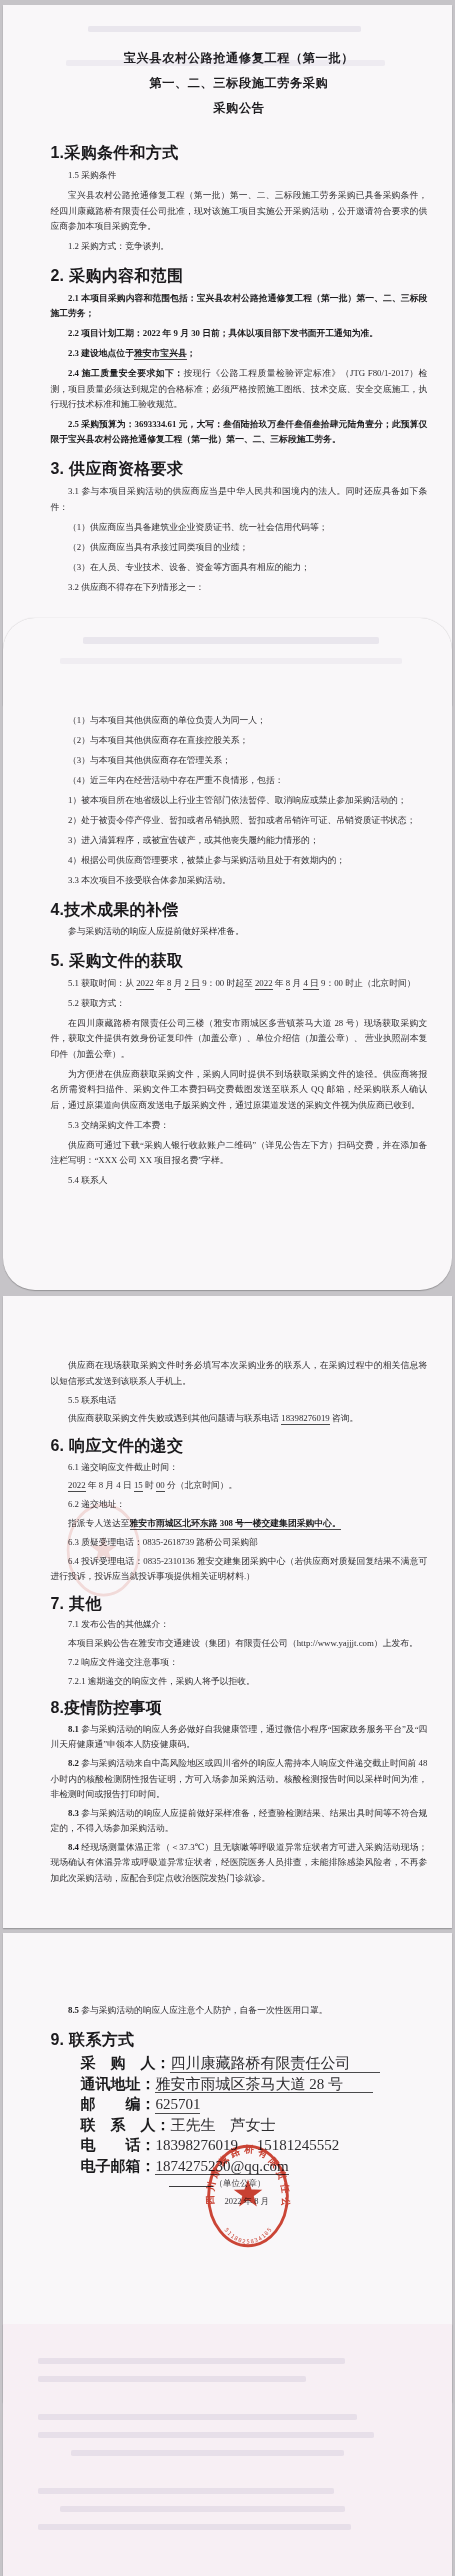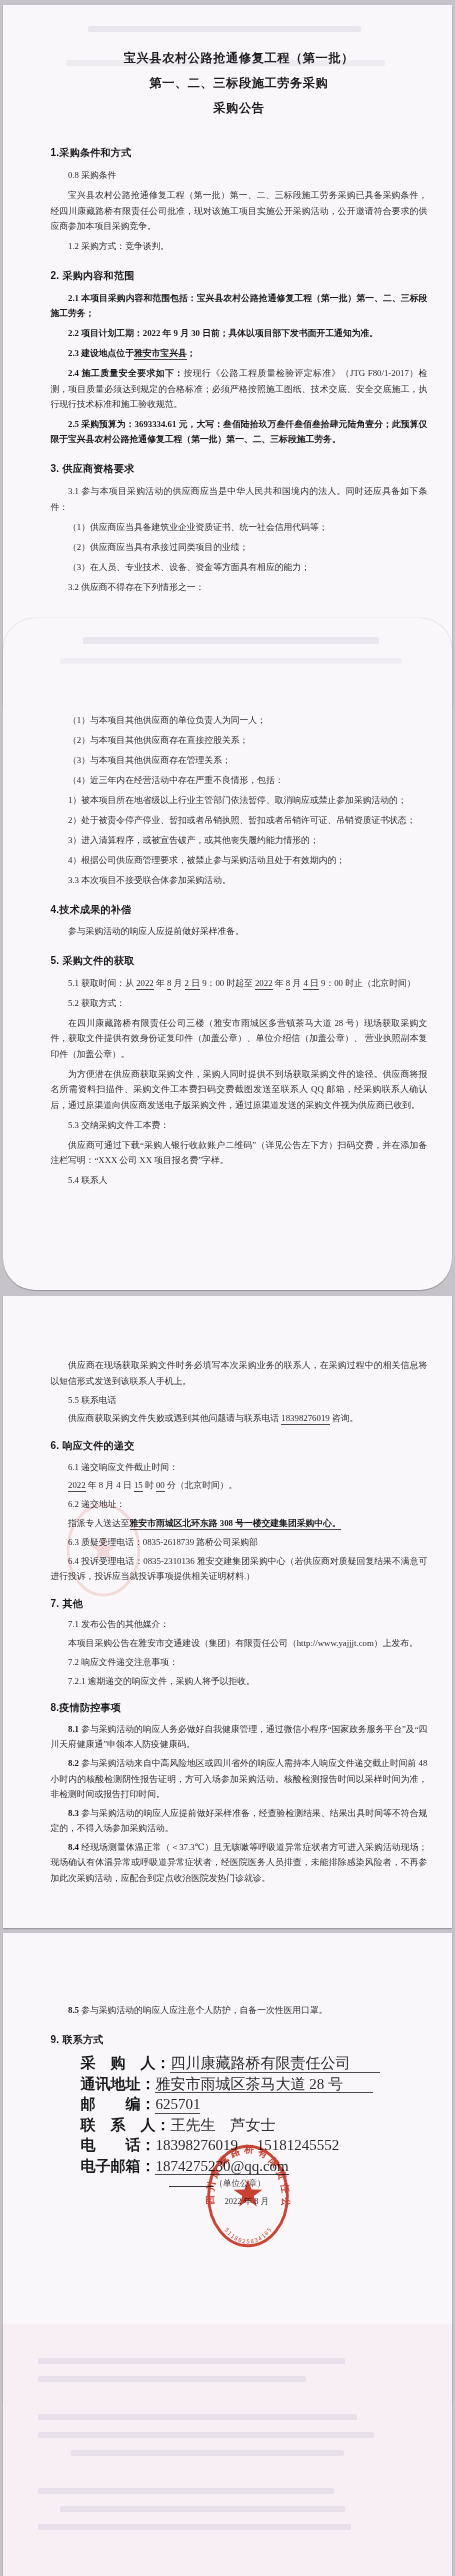--- a/index.html
+++ b/index.html
@@ -25,21 +25,21 @@
   .p3 .content{padding:59px 25px 0 47px;}
   .p4 .content{padding:65px 25px 0 47px;}
   .title-line{
     text-align:center;font-weight:bold;font-size:12.2px;line-height:25px;
     font-family:"Liberation Sans","DejaVu Sans",sans-serif;color:#1d1c1f;
     letter-spacing:0.6px;
   }
   .title-gap{height:11.4px;}
   .h1{
     font-family:"Liberation Sans","DejaVu Sans",sans-serif;
-    font-weight:bold;font-size:10px;line-height:17px;color:#1b1a1d;
+    font-weight:bold;font-size:16px;line-height:17px;color:#1b1a1d;
     margin:12.5px 0 6.8px 0;letter-spacing:0.3px;
   }
   .tight .h1{margin:10.2px 0 5.7px 0;}
   .para{
     font-size:8.8px;line-height:15.4px;margin:4.6px 0;
     text-indent:2em;text-align:justify;
   }
   .tight .para{margin:3.4px 0;}
   .b{font-weight:bold;color:#1c1c1e;}
   .u{border-bottom:0.6px solid #4a4a4c;padding-bottom:0.6px;}
@@ -64,21 +64,21 @@
 </head>
 <body>
 
 <div class="pg p1">
   <div class="content">
       <div class="title-line"><span>宝兴县农村公路抢通修复工程（第一批）</span></div>
       <div class="title-line"><span>第一、二、三标段施工劳务采购</span></div>
       <div class="title-line"><span>采购公告</span></div>
       <div class="title-gap"></div>
       <div class="h1"><span>1.采购条件和方式</span></div>
-      <div class="para"><span>0.8 采购条件</span></div>
+      <div class="para"><span>1.5 采购条件</span></div>
       <div class="para"><span>宝兴县农村公路抢通修复工程（第一批）第一、二、三标段施工劳务采购已具备采购条件，经四川康藏路桥有限责任公司批准，现对该施工项目实施公开采购活动，公开邀请符合要求的供应商参加本项目采购竞争。</span></div>
       <div class="para"><span>1.2 采购方式：竞争谈判。</span></div>
       <div class="h1"><span>2. 采购内容和范围</span></div>
       <div class="para"><span class="b">2.1 本项目采购内容和范围包括：宝兴县农村公路抢通修复工程（第一批）第一、二、三标段施工劳务；</span></div>
       <div class="para"><span class="b">2.2 项目计划工期：2022 年 9 月 30 日前；具体以项目部下发书面开工通知为准。</span></div>
       <div class="para"><span class="b">2.3 建设地点位于</span><span class="b u">雅安市宝兴县</span><span class="b">；</span></div>
       <div class="para"><span class="b">2.4 施工质量安全要求如下：</span><span>按现行《公路工程质量检验评定标准》（JTG F80/1-2017）检测，项目质量必须达到规定的合格标准；必须严格按照施工图纸、技术交底、安全交底施工，执行现行技术标准和施工验收规范。</span></div>
       <div class="para"><span class="b">2.5 采购预算为：3693334.61 元，大写：叁佰陆拾玖万叁仟叁佰叁拾肆元陆角壹分；此预算仅限于宝兴县农村公路抢通修复工程（第一批）第一、二、三标段施工劳务。</span></div>
       <div class="h1"><span>3. 供应商资格要求</span></div>
       <div class="para"><span>3.1 参与本项目采购活动的供应商应当是中华人民共和国境内的法人。同时还应具备如下条件：</span></div>

